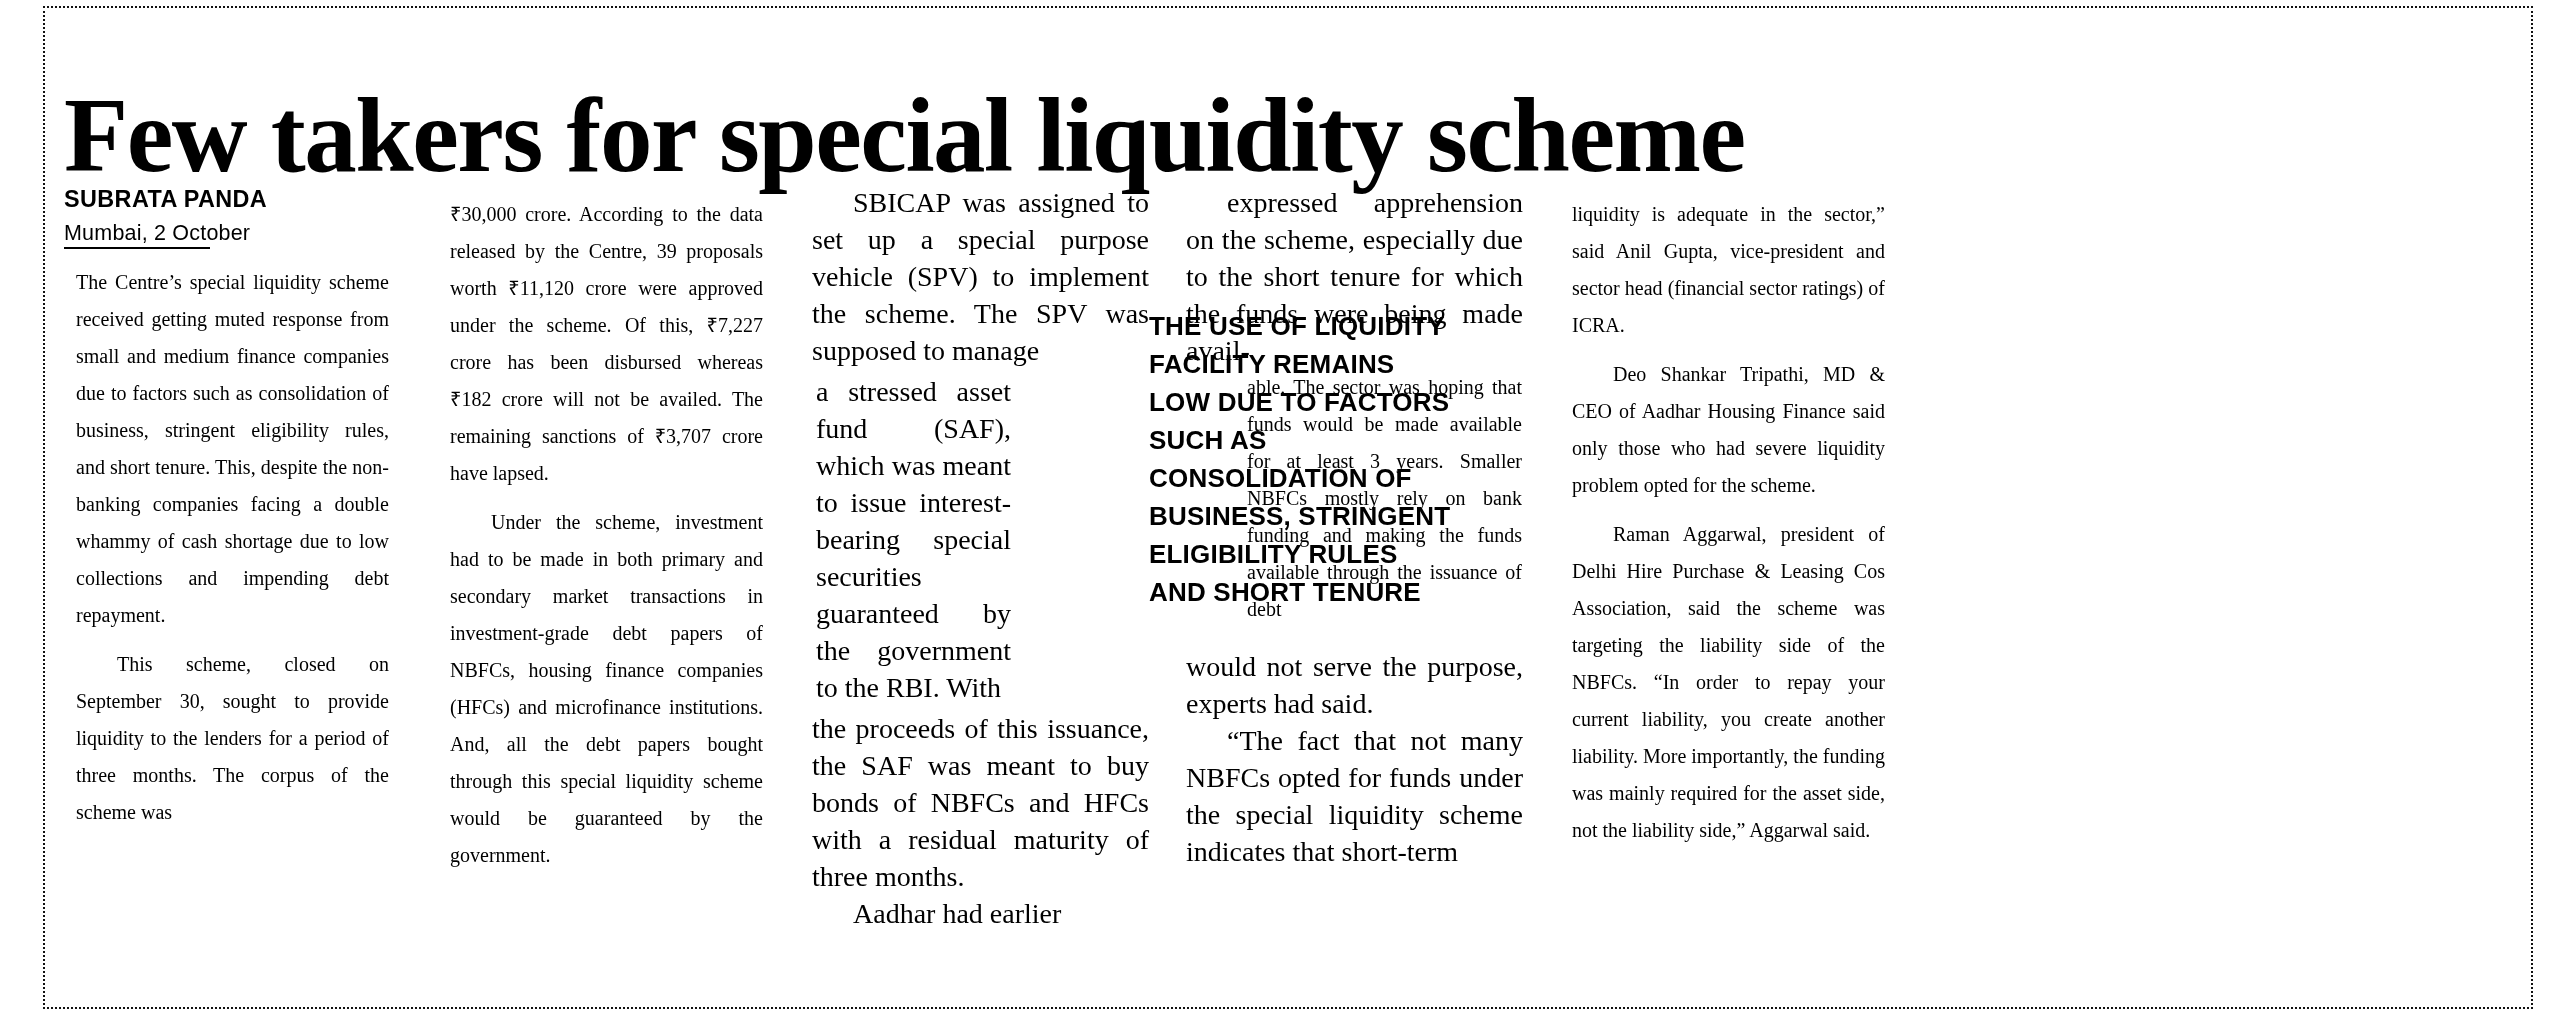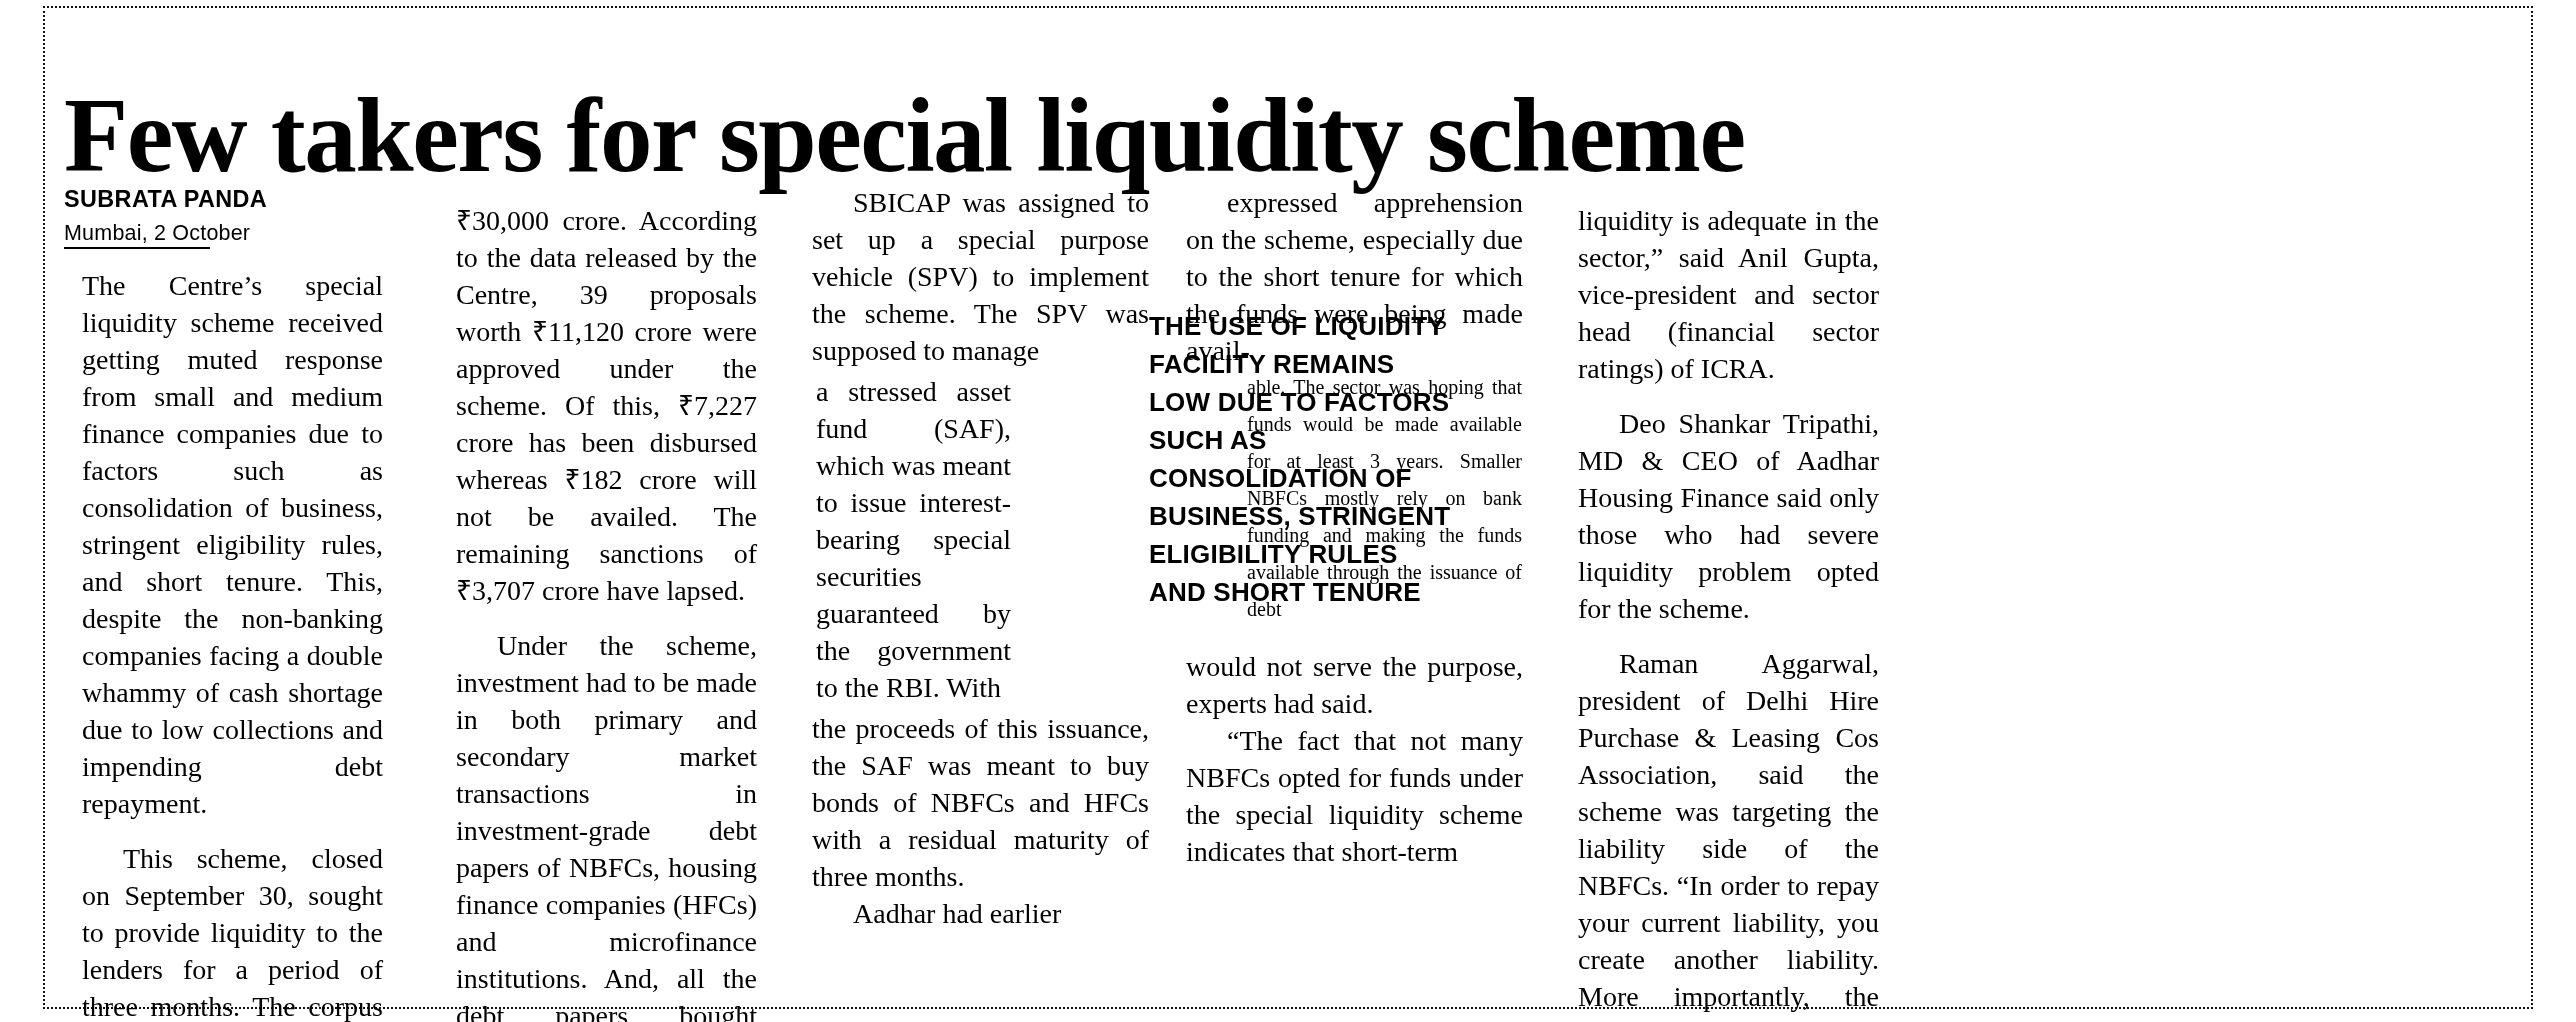--- a/index.html
+++ b/index.html
@@ -90,25 +90,25 @@
     margin-bottom: 1px;
   }
   .byline-rule {
     border-top: 2px solid #000;
     width: 146px;
     margin: 0 0 15.6px 0;
   }
 
   p.body {
     font-family: "Liberation Serif", serif;
-    font-size: 28px;
+    font-size: 20px;
     line-height: 37px;
     text-align: justify;
     text-justify: inter-word;
-    margin: 18px;
+    margin: 12px;
     hyphens: manual;
   }
   p.body + p.body {
     text-indent: 41px;
   }
   .col p.body.first { text-indent: 0; }
 
   
   .col3-top {
     font-family: "Liberation Serif", serif;

